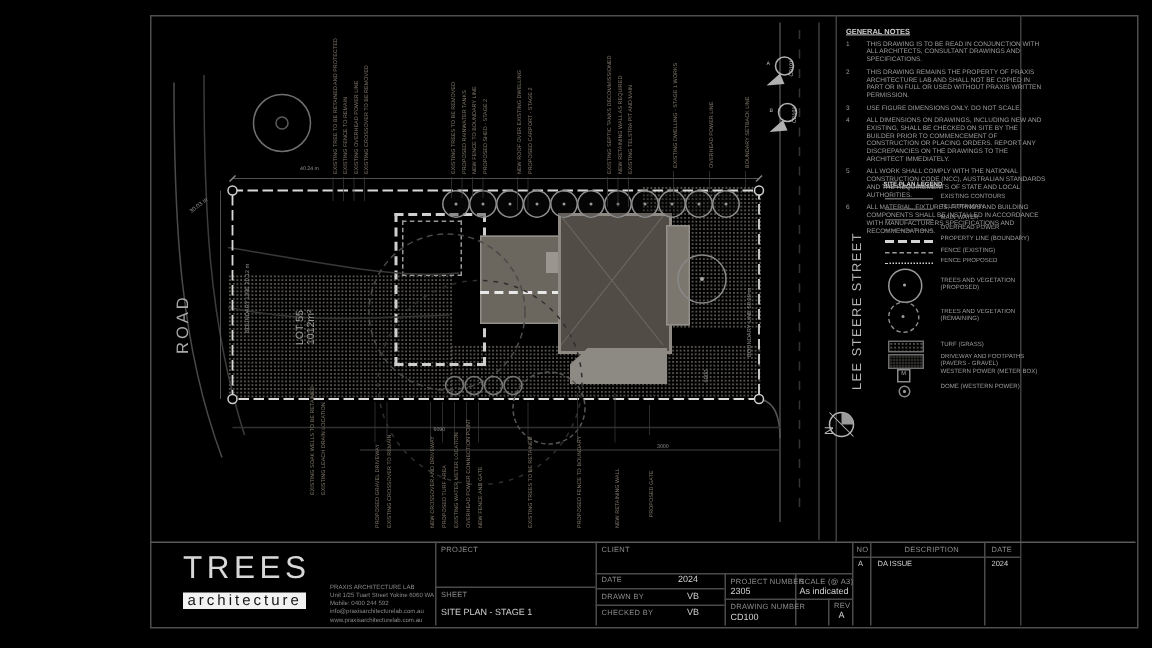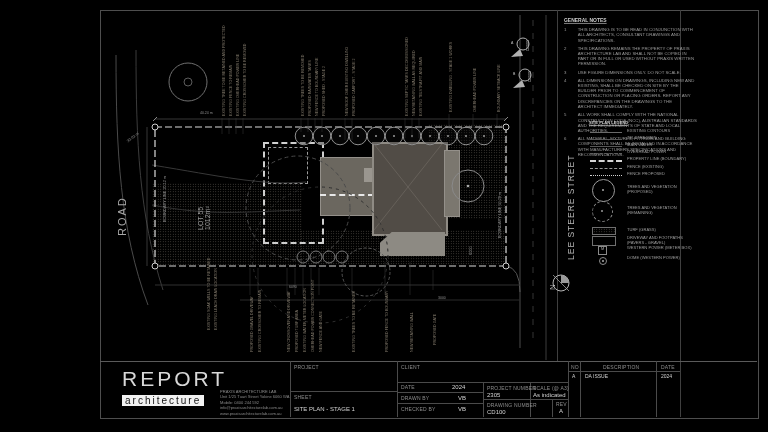--- a/index.html
+++ b/index.html
@@ -284,21 +284,21 @@
   <div class="hline" style="left:397px;top:382px;width:171px;"></div>
   <div class="hline" style="left:397px;top:392px;width:86px;"></div>
   <div class="hline" style="left:397px;top:403px;width:86px;"></div>
   <div class="hline" style="left:483px;top:399px;width:85px;"></div>
 
   <div class="hline" style="left:568px;top:371px;width:112px;"></div>
   <div class="vline" style="left:580px;top:361px;height:56px;"></div>
   <div class="vline" style="left:656px;top:361px;height:56px;"></div>
 
   <div class="abs" style="left:122px;top:367px;">
-    <div style="font-size:21px;color:#d8d8d8;letter-spacing:3px;font-weight:400;line-height:1.1;">REPORT</div>
+    <div style="font-size:21px;color:#d8d8d8;letter-spacing:3px;font-weight:400;line-height:1.1;">TREES</div>
     <div style="display:inline-block;background:#f2f2f2;color:#141414;font-size:10px;letter-spacing:2px;padding:0 3px;margin-top:1px;">architecture</div>
   </div>
   <div class="abs" style="left:220px;top:389px;width:120px;transform:scale(.58);transform-origin:0 0;">
     <div style="font-size:7px;color:#8a8a8a;line-height:1.35;">PRAXIS ARCHITECTURE LAB</div>
     <div style="font-size:7px;color:#8a8a8a;line-height:1.35;">Unit 1/25 Tuart Street Yokine 6060 WA</div>
     <div style="font-size:7px;color:#8a8a8a;line-height:1.35;">Mobile: 0400 244 592</div>
     <div style="font-size:7px;color:#8a8a8a;line-height:1.35;">info@praxisarchitecturelab.com.au</div>
     <div style="font-size:7px;color:#8a8a8a;line-height:1.35;">www.praxisarchitecturelab.com.au</div>
   </div>
 

